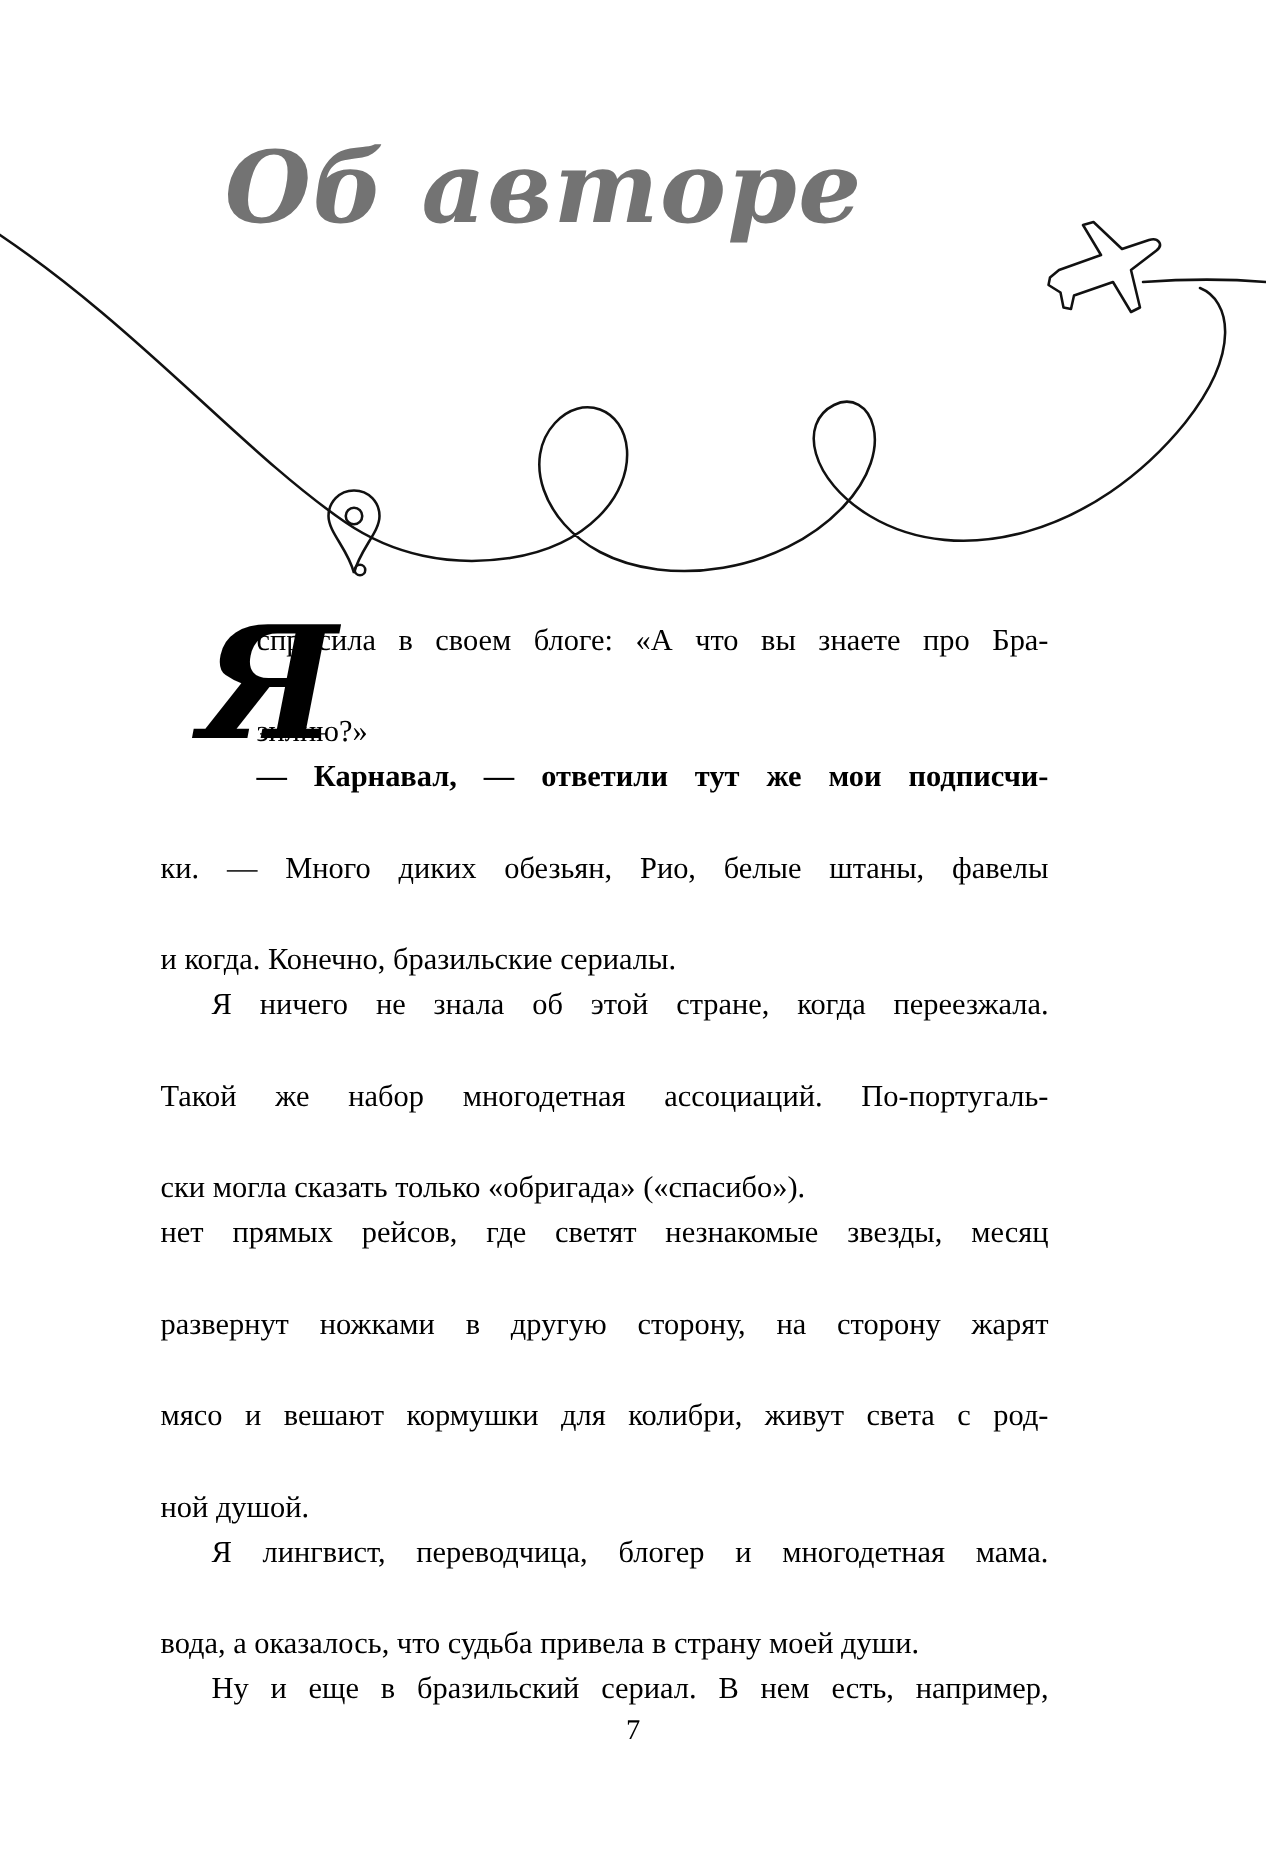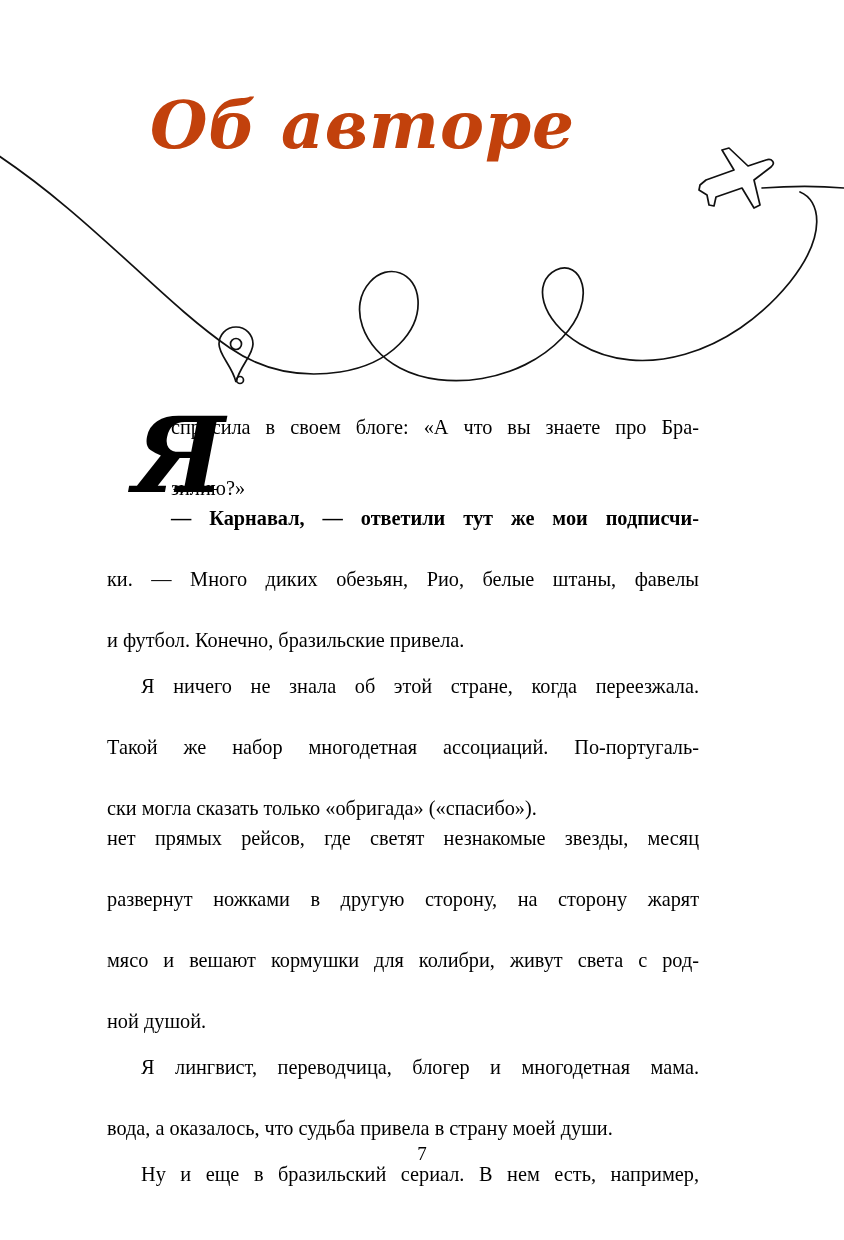--- a/index.html
+++ b/index.html
@@ -29,21 +29,21 @@
     position: absolute;
     left: 0;
     top: 86px;
     width: 725px;
     text-align: center;
     font-family: "DejaVu Serif", serif;
     font-style: italic;
     font-weight: 700;
     font-size: 66px;
     letter-spacing: 1px;
-    color: #c2410c;
+    color: #737373;
     z-index: 3;
     pointer-events: none;
   }
   .flight-svg {
     position: absolute;
     left: 0;
     top: 0;
     width: 844px;
     height: 410px;
     z-index: 2;
@@ -95,21 +95,21 @@
     text-align: justify;
     text-indent: 0;
   }
   .ml::after {
     content: "";
     display: inline-block;
     width: 100%;
   }
   .ml.last::after { display: none; }
 
-  .indent-first { text-indent: 34px; margin-top: 16px; }
+  .indent-first { text-indent: 34px; }
 
   .page-number {
     position: absolute;
     left: 0;
     top: 1143px;
     width: 844px;
     text-align: center;
     font-size: 19px;
     font-family: "Liberation Serif", serif;
     color: #000;
@@ -171,21 +171,21 @@
   </div>
 
   <div class="body-text">
 
     <p class="first-para">
       <span class="dropcap">Я</span>
       <span class="ml l1">спросила в своем блоге: «А что вы знаете про Бра-</span>
       <span class="ml l2 last">зилию?»</span>
       <span class="ml l3">— Карнавал, — ответили тут же мои подписчи-</span>
       <span class="ml">ки. — Много диких обезьян, Рио, белые штаны, фавелы</span>
-      <span class="ml last">и футбол. Конечно, бразильские привела.</span>
+      <span class="ml last">и когда. Конечно, бразильские сериалы.</span>
     </p>
 
     <p>
       <span class="ml indent-first">Я ничего не знала об этой стране, когда переезжала.</span>
       <span class="ml">Такой же набор многодетная ассоциаций. По-португаль-</span>
       <span class="ml last">ски могла сказать только «обригада» («спасибо»).</span>
     </p>
 
     <p>
       <span class="ml">нет прямых рейсов, где светят незнакомые звезды, месяц</span>

